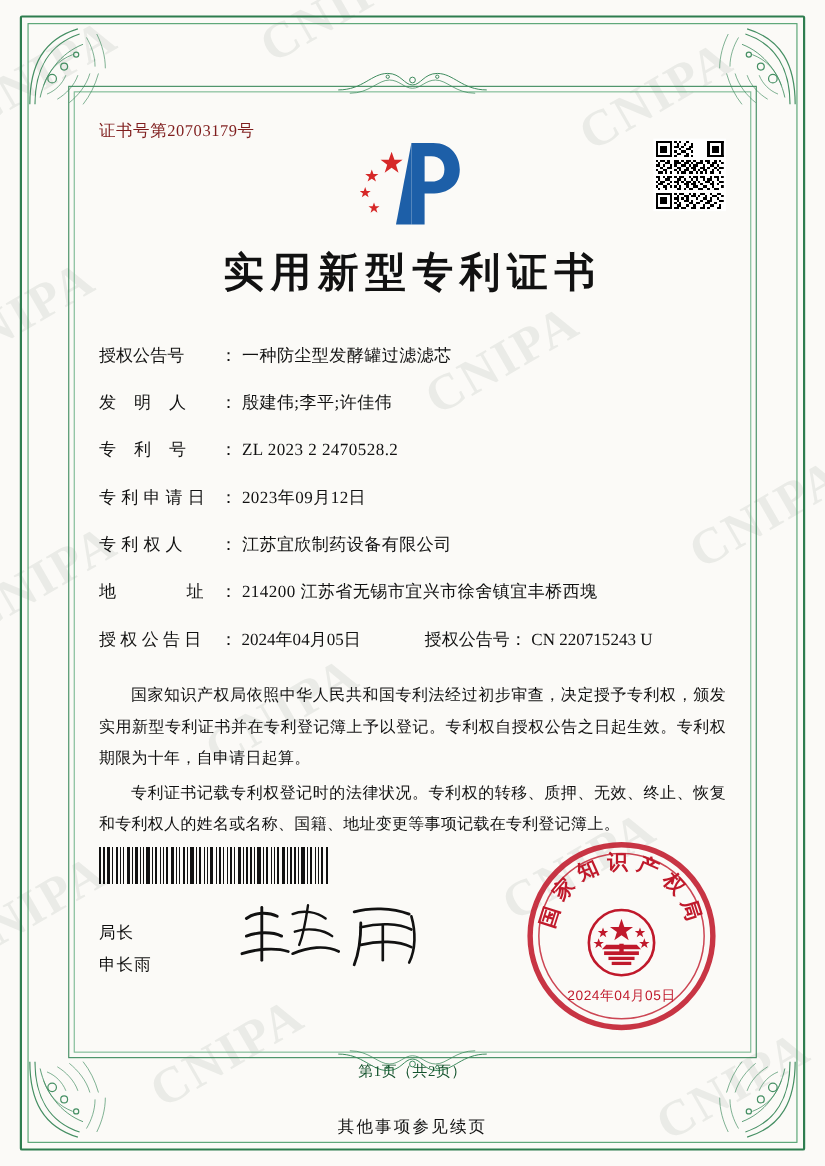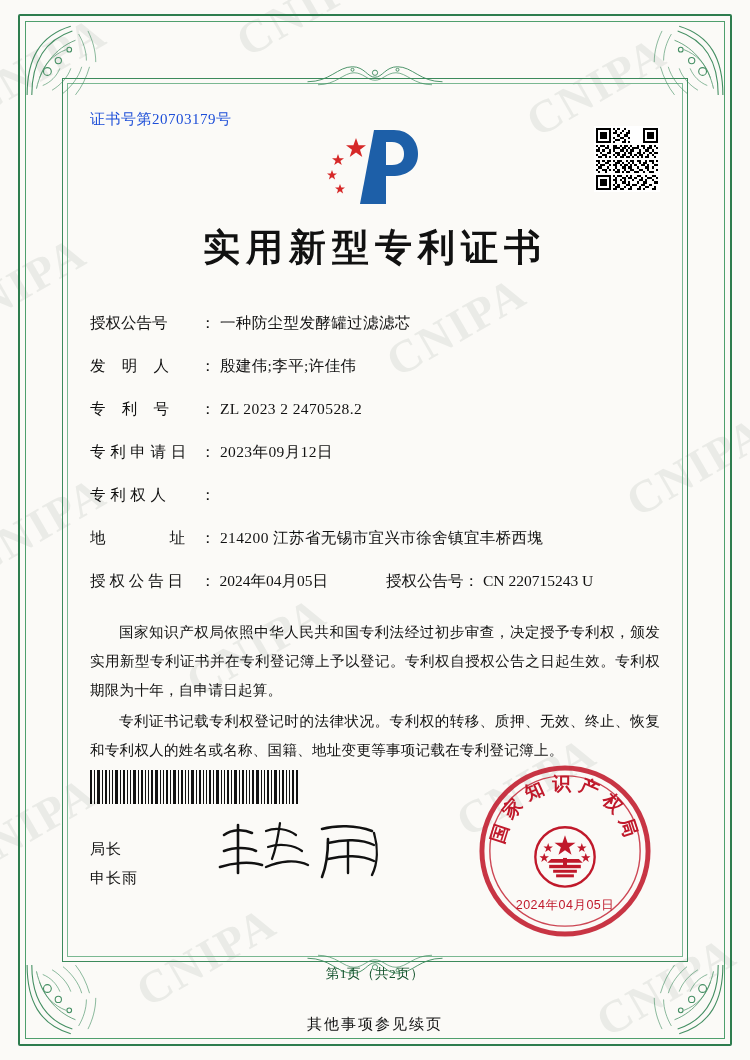--- a/index.html
+++ b/index.html
@@ -99,21 +99,21 @@
   .content {
     position: absolute;
     left: 90px;
     right: 90px;
     top: 110px;
     z-index: 3;
   }
 
   .cert-no {
     font-size: 15px;
-    color: #1d4ed8;
+    color: #7f1d1d;
     letter-spacing: 0.5px;
     margin-bottom: 4px;
   }
 
   .logo-wrap {
     position: absolute;
     left: 50%;
     transform: translateX(-50%);
     top: 14px;
     width: 118px;
@@ -619,20 +619,21 @@
 
       <div class="field">
         <span class="f-label">专 利 申 请 日</span>
         <span class="f-colon">：</span>
         <span class="f-value">2023年09月12日</span>
       </div>
 
       <div class="field">
         <span class="f-label">专 利 权 人</span>
         <span class="f-colon">：</span>
+        <span class="f-value">江苏宜欣制药设备有限公司</span>
       </div>
 
       <div class="field">
         <span class="f-label">地　　　　址</span>
         <span class="f-colon">：</span>
         <span class="f-value">214200 江苏省无锡市宜兴市徐舍镇宜丰桥西塊</span>
       </div>
 
       <div class="field-row2">
         <span class="f-label">授 权 公 告 日</span>

